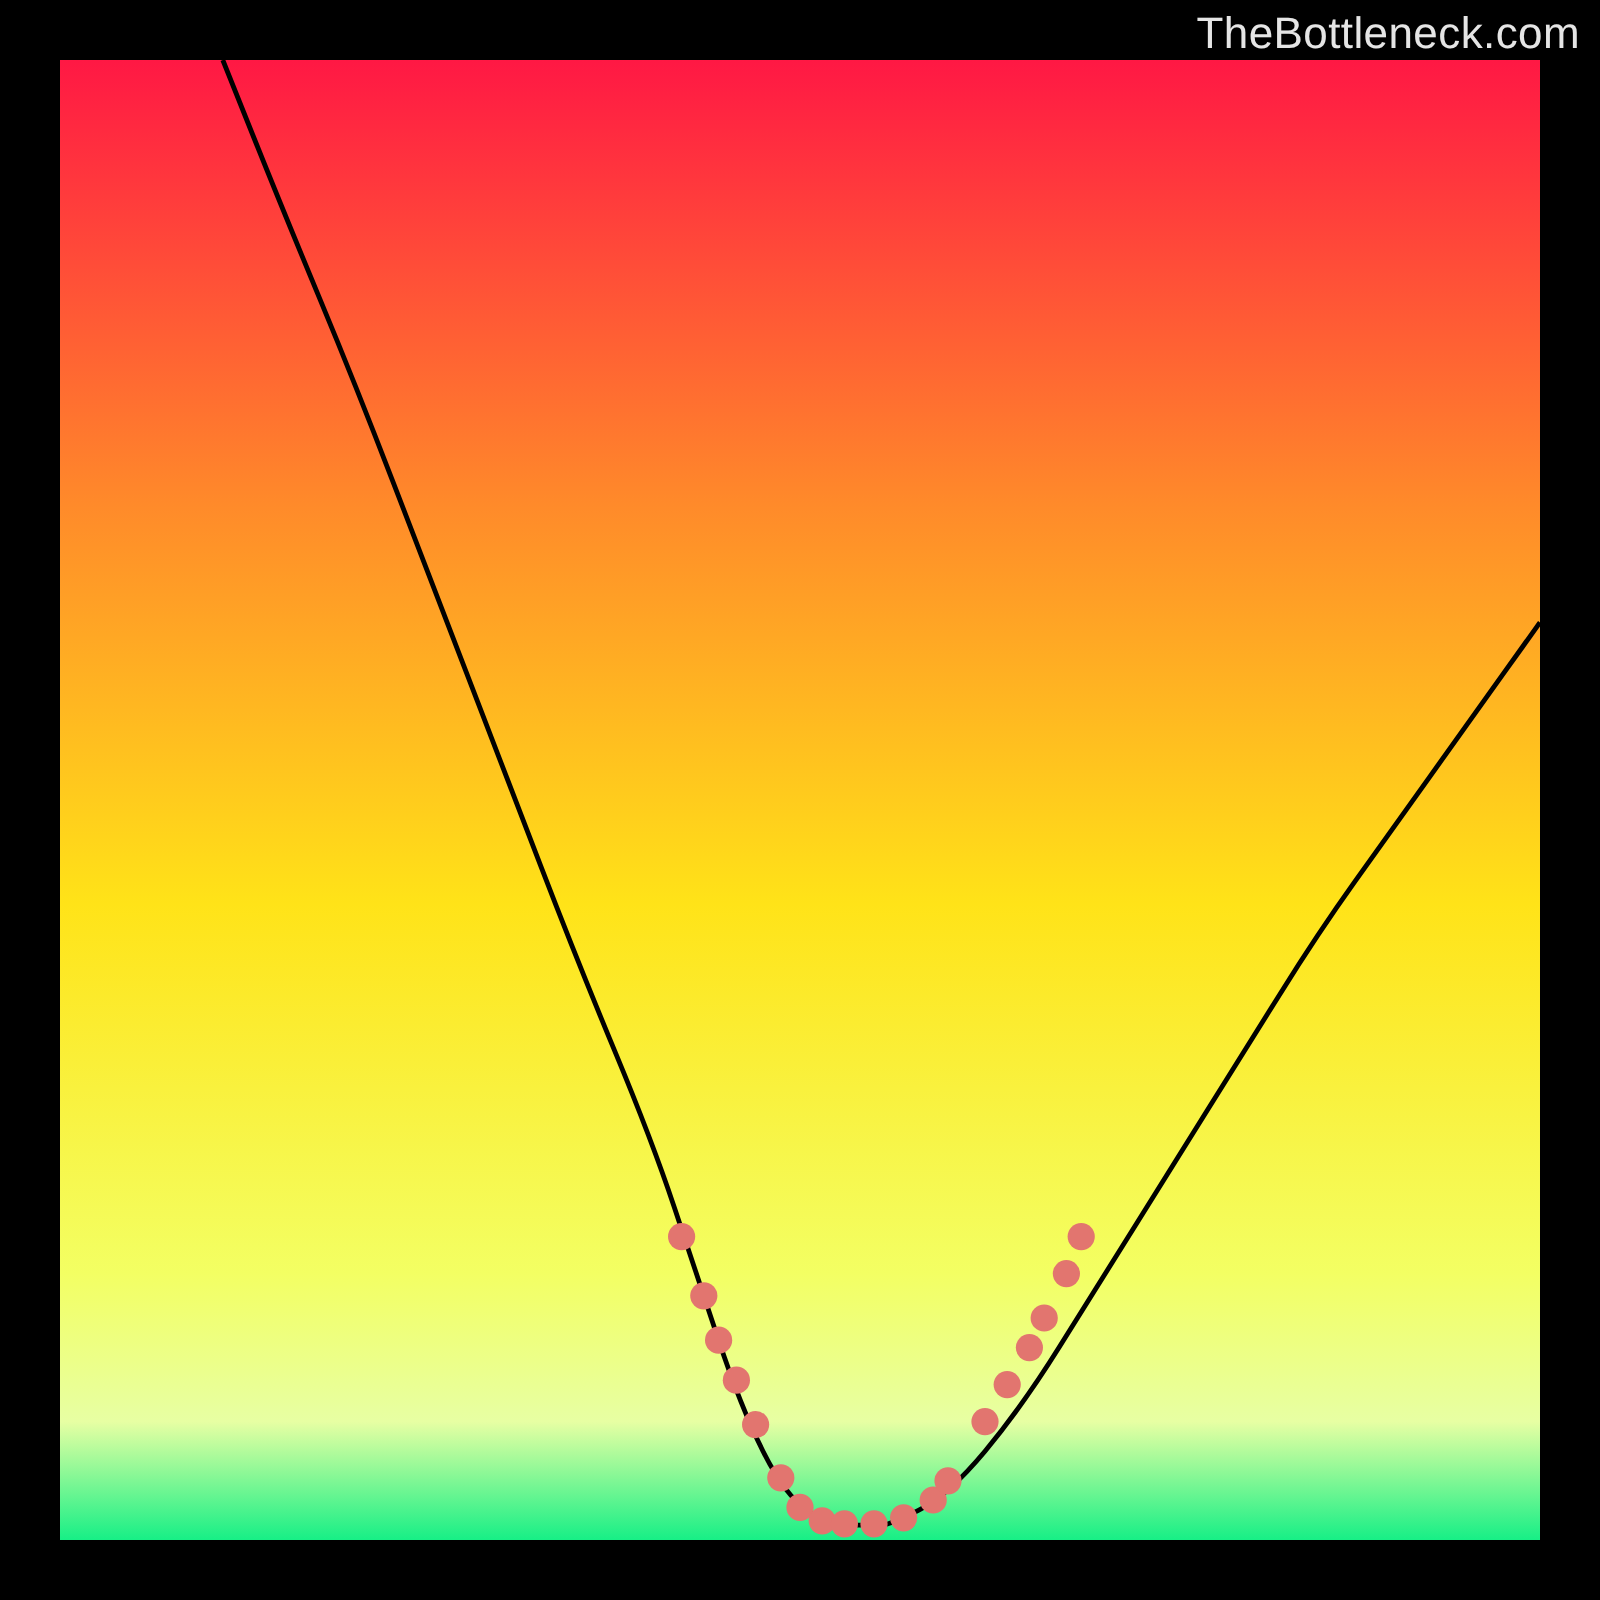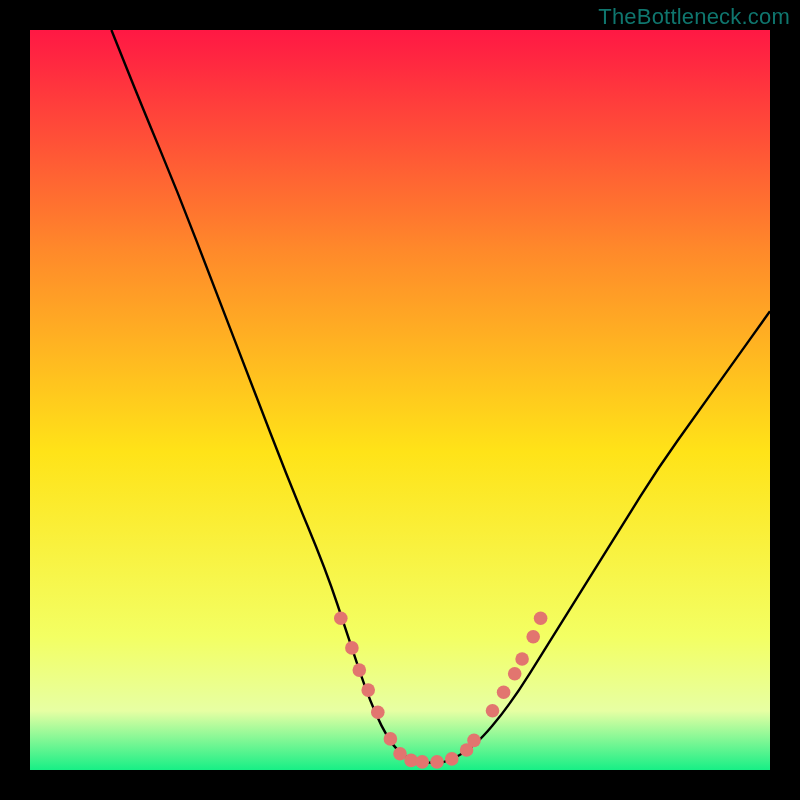--- a/index.html
+++ b/index.html
@@ -17,21 +17,21 @@
     width: 740px;
     height: 740px;
     background: #000;
   }
   .watermark {
     position: absolute;
     top: 4px;
     right: 10px;
     font-family: Arial, Helvetica, sans-serif;
     font-size: 22px;
-    color: #0f766e;
+    color: #e5e5e5;
     letter-spacing: 0.2px;
     z-index: 20;
   }
   svg { display: block; }
 </style>
 </head>
 <body>
 
 <div class="watermark">TheBottleneck.com</div>
 

